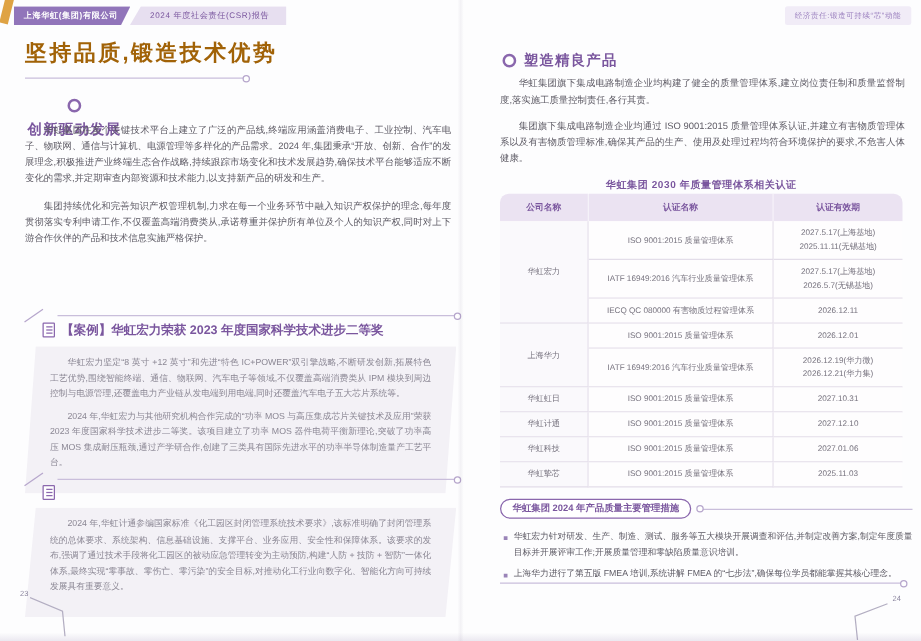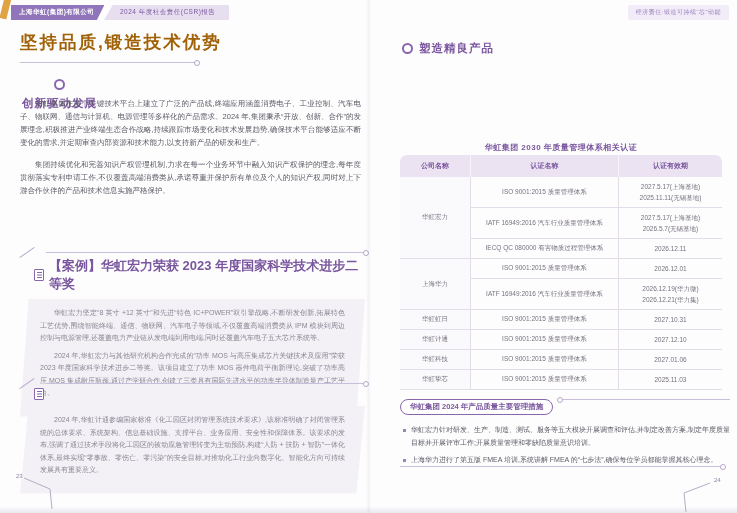--- a/index.html
+++ b/index.html
@@ -28,21 +28,21 @@
   
   .page-title{position:absolute;left:20px;top:30px;margin:0;font-size:17.5px;color:#a16207;letter-spacing:2px;font-weight:bold;}
   .title-rule{position:absolute;left:20px;top:62px;width:176px;}
   .lp-section{position:absolute;left:22px;top:79px;flex-direction:column;}
   .lp-paras{position:absolute;left:20px;top:97px;width:341px;}
   .lp-paras p{margin-bottom:9px;}
 
   .case-box{position:absolute;left:20px;width:345px;}
   .case-rule{position:absolute;left:26px;right:0;top:2px;}
   .case-slash{position:absolute;left:-2px;top:2px;width:18px;height:1px;background:#b6a6cc;transform:rotate(-35deg);}
-  .case-title{position:relative;display:flex;align-items:center;gap:5px;margin:7px 0 6px 14px;color:#7a569e;font-size:13px;font-weight:bold;}
+  .case-title{position:relative;display:flex;align-items:center;gap:5px;margin:7px 0 6px 14px;color:#7a569e;font-size:10px;font-weight:bold;}
   .doc-icon{width:8px;height:10px;border:1px solid #8a67ad;border-radius:1px;position:relative;flex:0 0 auto;background:#fff;}
   .doc-icon::before{content:"";position:absolute;left:1.5px;top:2px;width:5px;height:1px;background:#8a67ad;box-shadow:0 2.5px 0 #8a67ad,0 5px 0 #8a67ad;}
   .case-panel{background:#f3f1f6;clip-path:polygon(2.5% 0,100% 0,97.5% 100%,0 100%);padding:8px 20px 12px 20px;}
   .case-panel p{font-size:7px;line-height:12.5px;color:#8b8794;text-align:justify;text-indent:2em;margin:0 0 5px 0;}
 
   
   .rp-section{position:absolute;left:402px;top:41px;}
   .rp-paras{position:absolute;left:400px;top:60px;width:324px;}
   .rp-paras p{margin-bottom:8px;}
   .tbl-caption{position:absolute;left:400px;top:142px;width:322px;text-align:center;color:#7a569e;font-size:8px;font-weight:bold;letter-spacing:.5px;}
@@ -50,21 +50,21 @@
   table.cert{width:100%;border-collapse:separate;border-spacing:0;font-size:6.5px;color:#76727e;}
   table.cert th{background:#ebe3f2;color:#7a569e;font-weight:bold;font-size:7px;padding:6px 2px;border-right:1px solid #f7f4fa;}
   table.cert th:first-child{border-radius:7px 0 0 0;}
   table.cert th:last-child{border-radius:0 7px 0 0;border-right:none;}
   table.cert td{border-bottom:1px solid #e3dde9;border-right:1px solid #e3dde9;text-align:center;vertical-align:middle;padding:4px 3px;background:#fefdfe;}
   table.cert td.c-company{background:#faf9fc;}
   table.cert td:last-child{border-right:none;}
   table.cert td.c-valid div{line-height:11px;}
 
   .measures{position:absolute;left:400px;top:399px;width:330px;}
-  .measures-head{display:flex;}
+  .measures-head{display:flex;align-items:center;}
   .measures-pill{border:1px solid #8a67ad;border-radius:9px;color:#7a569e;font-size:7.5px;font-weight:bold;
     padding:2px 9px;white-space:nowrap;background:#fff;}
   .measures-head .rule{flex:1;margin-left:8px;}
   .measures ul{list-style:none;margin:9px 0 0 2px;padding:0;}
   .measures li{position:relative;font-size:7px;line-height:12.5px;color:#5d5a64;text-align:justify;
     padding-left:9px;margin-bottom:5px;}
   .measures li::before{content:"";position:absolute;left:1px;top:4.5px;width:3px;height:3px;background:#9a84b8;}
   .closing-rule{position:absolute;left:400px;top:466px;width:322px;}
 
   .center-fold{position:absolute;left:366px;top:0;width:5px;height:513px;
@@ -128,20 +128,24 @@
   <div class="pagenum" style="left:16px;top:473px;">23</div>
   <svg class="fold" style="left:24px;top:476px;" width="40" height="34">
     <polyline points="0,2 26,13 28,33" fill="none" stroke="#b3aec2" stroke-width="1"></polyline>
   </svg>
 
   <div class="section-head rp-section">
     <span class="ring-icon"></span>
     <span>塑造精良产品</span>
   </div>
 
+  <div class="rp-paras">
+    <p class="body">华虹集团旗下集成电路制造企业均构建了健全的质量管理体系,建立岗位责任制和质量监督制度,落实施工质量控制责任,各行其责。</p>
+    <p class="body">集团旗下集成电路制造企业均通过 ISO 9001:2015 质量管理体系认证,并建立有害物质管理体系以及有害物质管理标准,确保其产品的生产、使用及处理过程均符合环境保护的要求,不危害人体健康。</p>
+  </div>
 
   <div class="tbl-caption">华虹集团 2030 年质量管理体系相关认证</div>
 
   <div class="cert-table-wrap">
     <table class="cert">
       <colgroup>
           <col style="width:22%">
           <col style="width:46%">
           <col style="width:32%">
         </colgroup>

